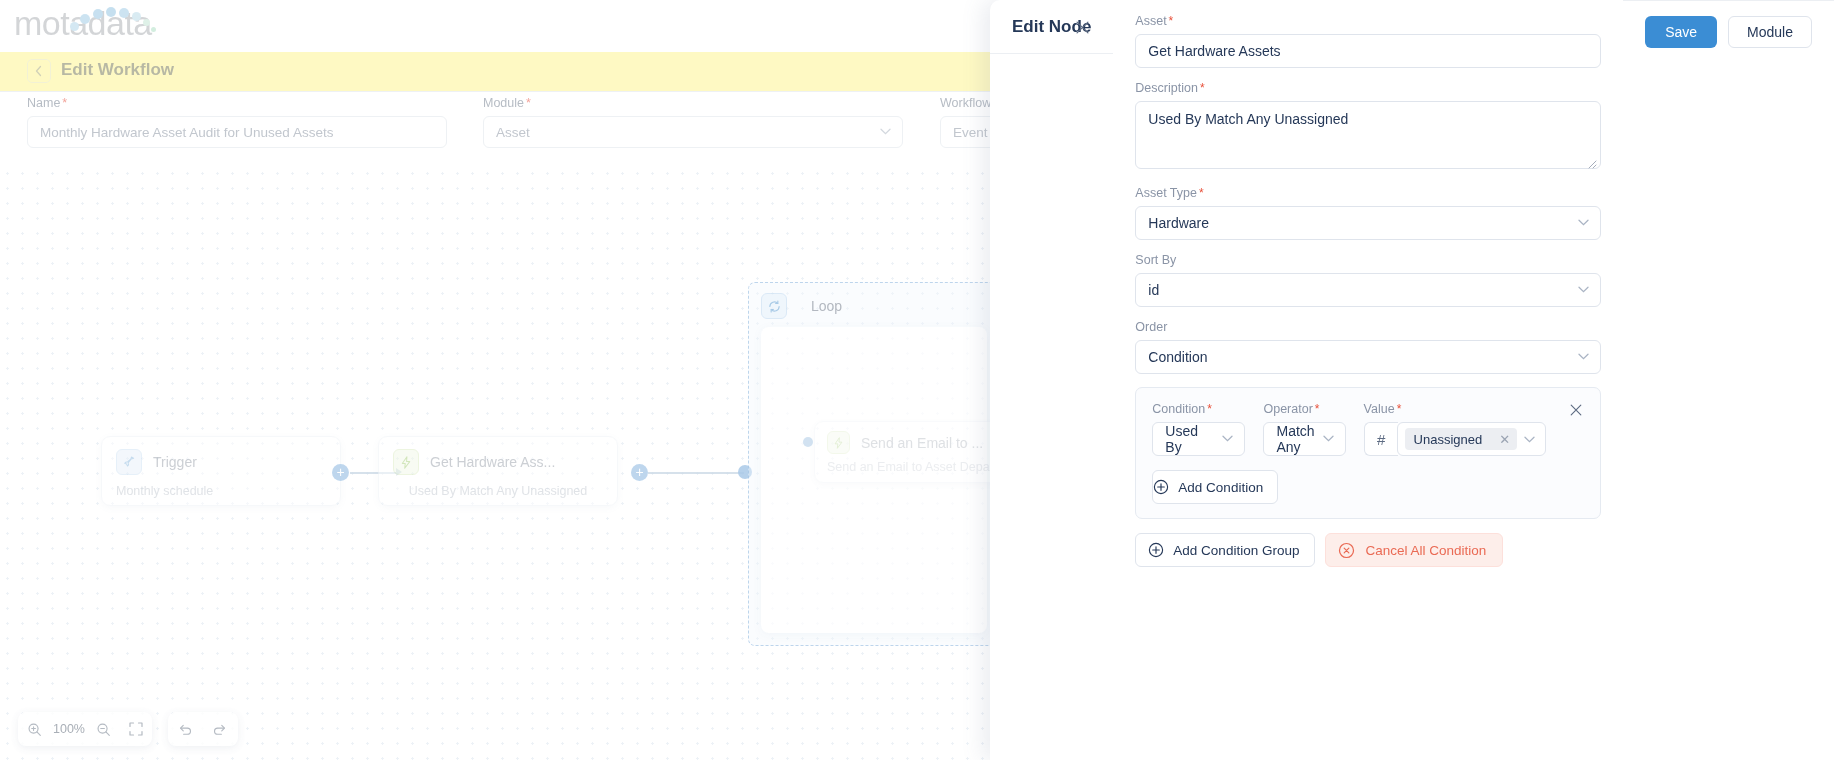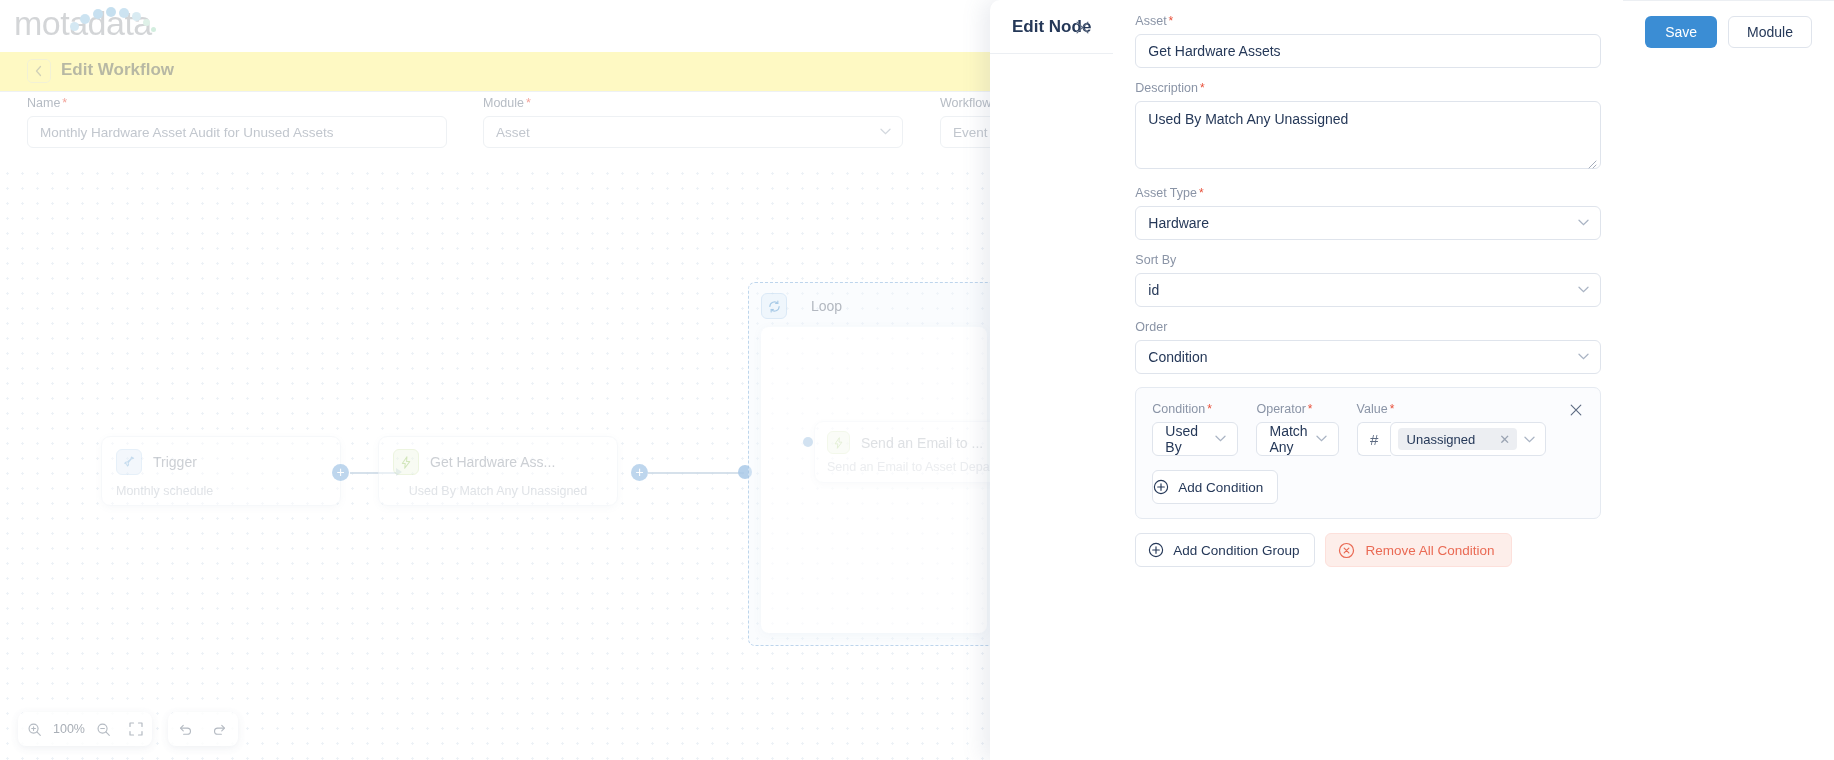--- a/index.html
+++ b/index.html
@@ -121,21 +121,21 @@
             display:flex; align-items:center; justify-content:center; cursor:pointer; }
 
   .val-box { display: flex; align-items: stretch; }
   .val-hash { width: 34px; height: 34px; border: 1px solid #dfe4ec; border-right: none;
               border-radius: 6px 0 0 6px; background: #fff; display:flex;
               align-items:center; justify-content:center; color:#5d6b82; font-size: 15px; }
   .val-multi { flex: 1 1 auto; height: 34px; border: 1px solid #dfe4ec; border-radius: 6px;
                background:#fff; display:flex; align-items:center; padding: 0 28px 0 7px;
                position: relative; margin-left: -1px; }
   .chip { background: #eceef2; border-radius: 4px; height: 22px; display:flex;
-          align-items:center; gap: 24px; padding: 0 7px 0 9px; font-size: 13px; color: #253858; }
+          align-items:center; gap: 17px; padding: 0 7px 0 9px; font-size: 13px; color: #253858; }
   .chip .cx { color:#9aa3b2; font-size: 13px; cursor:pointer; line-height:1; }
 
   .add-cond { margin-top: 14px; display: inline-flex; align-items: center; gap: 9px;
               height: 34px; padding: 0 14px 0 0; border: 1px solid #dfe4ec;
               border-radius: 6px; background: #fff; font-size: 13.5px; color: #253858;
               cursor: pointer; }
 
   .group-row { display: flex; gap: 10px; margin-top: 14px; }
   .btn-outline { display: inline-flex; align-items: center; gap: 9px; height: 34px;
                  padding: 0 15px 0 12px; border: 1px solid #dfe4ec; border-radius: 6px;
@@ -429,21 +429,21 @@
             <circle cx="8" cy="8" r="6.6" stroke="#253858" stroke-width="1.15" fill="none"></circle>
             <path d="M8 4.7v6.6M4.7 8h6.6" stroke="#253858" stroke-width="1.15" stroke-linecap="round"></path>
           </svg>
           <span>Add Condition Group</span>
         </div>
         <div class="btn-danger">
           <svg width="17" height="17" viewBox="0 0 16 16">
             <circle cx="8" cy="8" r="6.6" stroke="#ea6a54" stroke-width="1.15" fill="none"></circle>
             <path d="M5.8 5.8l4.4 4.4M10.2 5.8l-4.4 4.4" stroke="#ea6a54" stroke-width="1.15" stroke-linecap="round"></path>
           </svg>
-          <span>Remove All Condition</span>
+          <span>Cancel All Condition</span>
         </div>
       </div>
     </div>
 
     <div class="panel-foot">
       <button class="btn-primary">Save</button>
       <button class="btn-sec">Module</button>
     </div>
   </div>
 </div>

